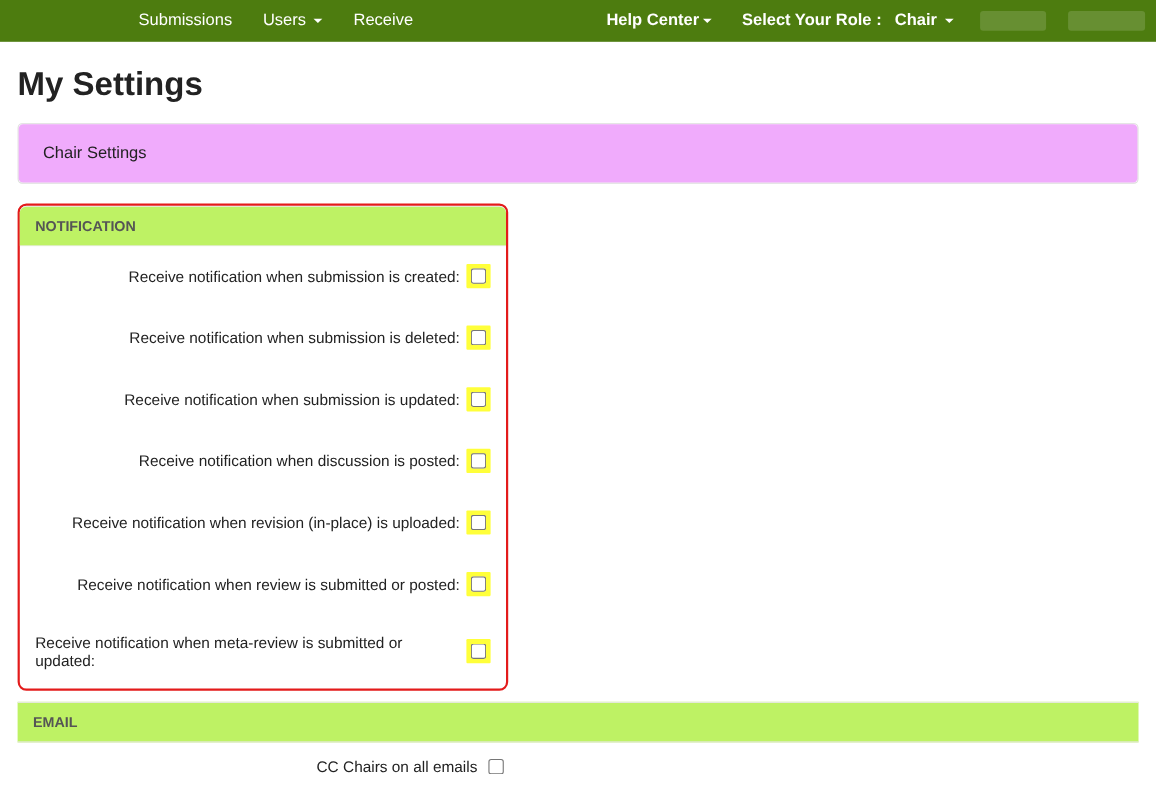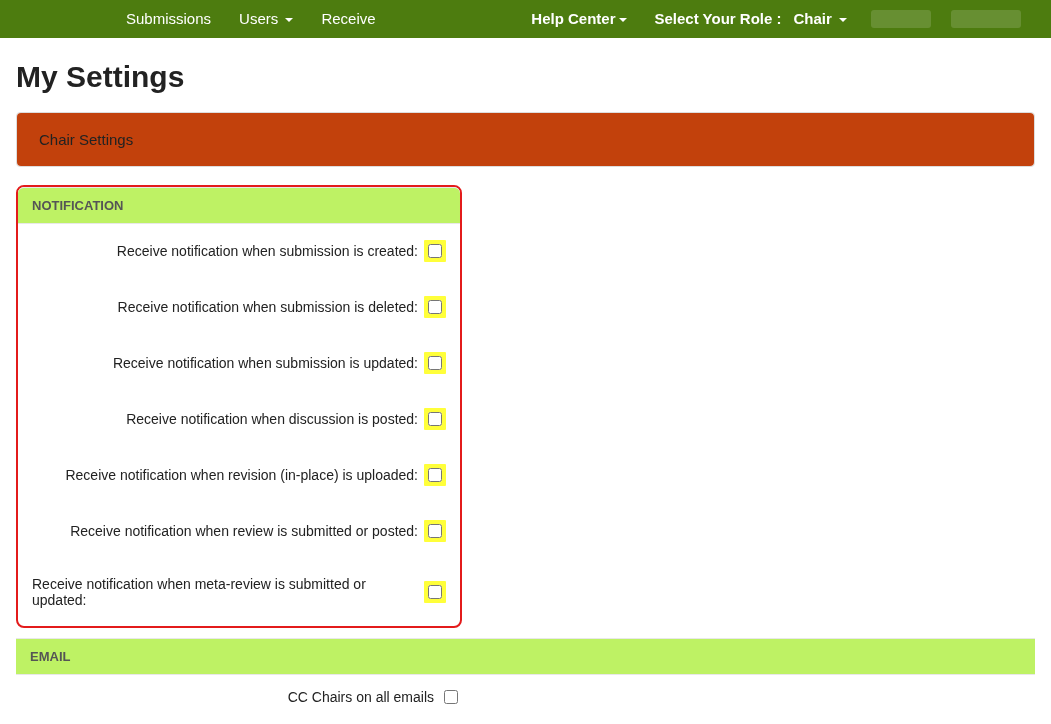--- a/index.html
+++ b/index.html
@@ -22,21 +22,20 @@
   .navbar-left {
     display: flex;
     align-items: center;
     padding-left: 112px;
     gap: 0;
   }
   .navbar-right {
     display: flex;
     align-items: center;
     margin-left: auto;
-    padding-right: 20px;
   }
   .nav-item {
     color: #fff;
     padding: 0 14px;
     height: 38px;
     line-height: 38px;
     font-size: 15px;
     cursor: pointer;
   }
   .nav-item.bold {
@@ -69,21 +68,21 @@
     font-weight: 700;
     color: #222;
   }
   .panel {
     border: 1px solid #ddd;
     border-radius: 4px;
     margin-bottom: 18px;
   }
   .panel-body {
     padding: 18px 22px;
-    background: #c2410c;
+    background: #f0abfc;
     font-size: 15px;
     color: #222;
     border-radius: 4px;
   }
   .section-header {
     background: #bef264;
     border: 1px solid #e8e8e8;
     border-left: none;
     border-right: none;
     padding: 10px 14px;

